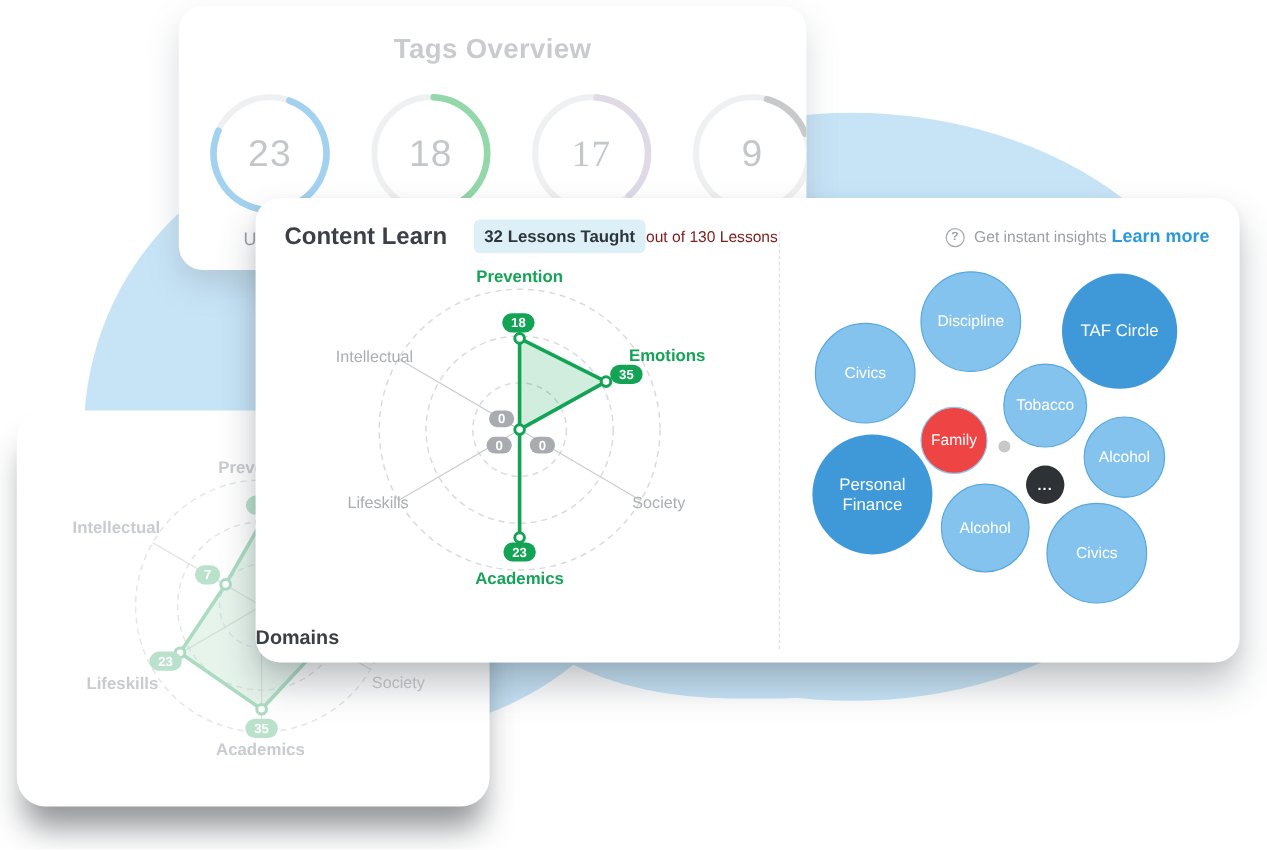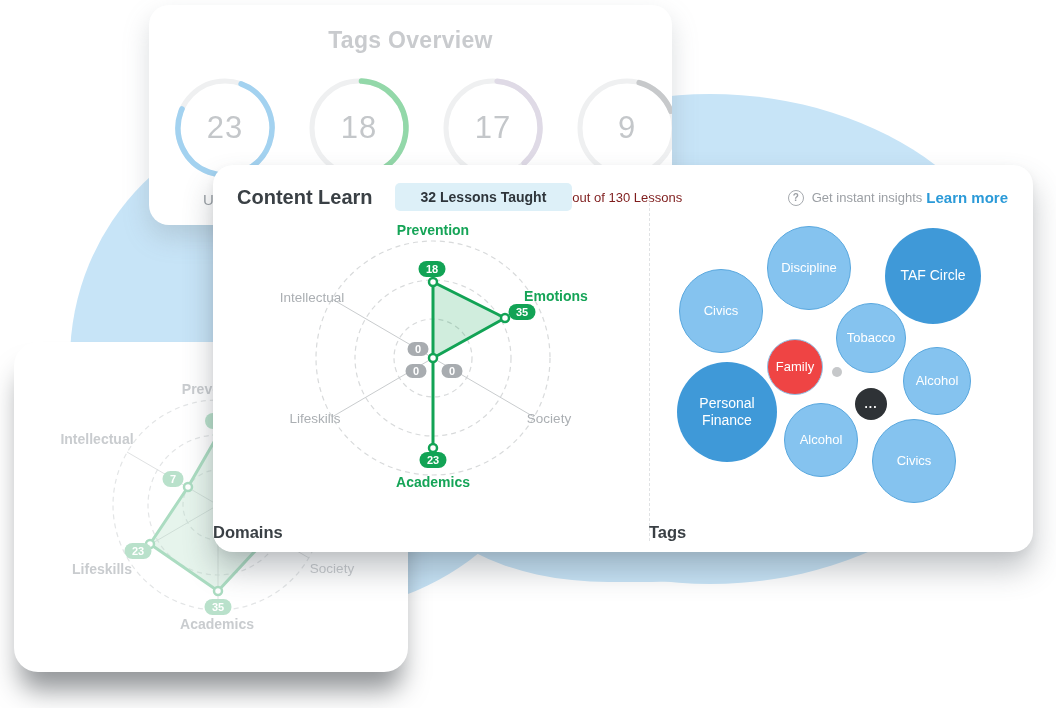--- a/index.html
+++ b/index.html
@@ -24,21 +24,21 @@
   
   .bl-card{left:14px;top:342px;width:394px;height:330px;border-radius:24px;z-index:2;
            box-shadow:0 24px 26px -6px rgba(40,46,52,.5);}
   .bl-card svg{position:absolute;left:0;top:0;}
   
   .cg-card{left:213px;top:165px;width:820px;height:387px;border-radius:20px;z-index:3;
            box-shadow:0 18px 30px rgba(70,80,90,.32),0 4px 10px rgba(0,0,0,.05);}
   .cg-header{position:absolute;left:24px;top:18px;display:flex;align-items:center;}
   .cg-title{margin:0;font-size:20px;font-weight:bold;color:#3A4045;}
   .lessons-badge{margin-left:22px;background:#DDF0F8;color:#2E353B;font-size:14px;
-                 font-weight:bold;padding:6px 26px;border-radius:5px;white-space:nowrap;}
+                 font-weight:bold;padding:6px 9px;border-radius:5px;white-space:nowrap;}
   .lessons-caption{margin-left:0;font-size:13px;color:#7f1d1d;white-space:nowrap;}
   .cg-header-right{position:absolute;right:25px;top:24px;display:flex;align-items:center;}
   .q-icon{display:inline-flex;align-items:center;justify-content:center;width:16px;height:16px;
           border:1.5px solid #A6AAAF;border-radius:50%;font-size:10px;font-weight:bold;
           color:#9B9FA4;margin-right:8px;box-sizing:border-box;}
   .help-label{font-size:13px;color:#9B9FA4;}
   .learn-more{margin-left:4px;font-size:15px;font-weight:bold;color:#2B9AD8;text-decoration:none;cursor:pointer;}
   .cg-divider{position:absolute;left:436px;top:28px;height:348px;width:0;
               border-left:1px dashed #E0E2E4;}
   .cg-card svg.radar{position:absolute;left:0;top:0;pointer-events:none;}
@@ -72,21 +72,21 @@
           </svg>
           <span class="gauge-num">23</span>
         </div>
         <div class="gauge" style="left: 157px;">
           <svg width="106" height="106">
             <circle cx="53" cy="53" r="47" fill="none" stroke="#EFF0F1" stroke-width="5"></circle>
             <circle cx="53" cy="53" r="47" fill="none" stroke="#93D8A9" stroke-width="5.5" stroke-linecap="round" stroke-dasharray="118.12388377497624 295.3097094374406" transform="rotate(-87 53 53)"></circle>
           </svg>
           <span class="gauge-num">18</span>
         </div>
-        <div class="gauge" style="left: 291px;">
+        <div class="gauge" style="left: 291px; font-family: Liberation Serif, serif;">
           <svg width="106" height="106">
             <circle cx="53" cy="53" r="47" fill="none" stroke="#EFF0F1" stroke-width="5"></circle>
             <circle cx="53" cy="53" r="47" fill="none" stroke="#DFDAE6" stroke-width="5.5" stroke-linecap="round" stroke-dasharray="109.26459249185301 295.3097094374406" transform="rotate(-85 53 53)"></circle>
           </svg>
           <span class="gauge-num">17</span>
         </div>
         <div class="gauge" style="left: 425px;">
           <svg width="106" height="106">
             <circle cx="53" cy="53" r="47" fill="none" stroke="#EFF0F1" stroke-width="5"></circle>
             <circle cx="53" cy="53" r="47" fill="none" stroke="#C7C9CB" stroke-width="5.5" stroke-linecap="round" stroke-dasharray="44.296456415616085 295.3097094374406" transform="rotate(-75 53 53)"></circle>
@@ -200,15 +200,14 @@
         </div>
         <div class="bubble mid" style="left: 659px; top: 254px; width: 84px; height: 84px;">
           <span style="width: 69px;">Civics</span>
         </div>
         <div class="bubble dots" style="left: 642px; top: 223px; width: 32px; height: 32px;">
           <span style="width: 26px;">...</span>
         </div>
         <div class="bubble tiny" style="left: 619px; top: 202px; width: 10px; height: 10px;"></div>
       </div>
     <div class="section-title domains-title">Domains</div>
-    <div class="section-title tags-title">Tags</div>
   </section>
 </div>
 
 </body></html>

